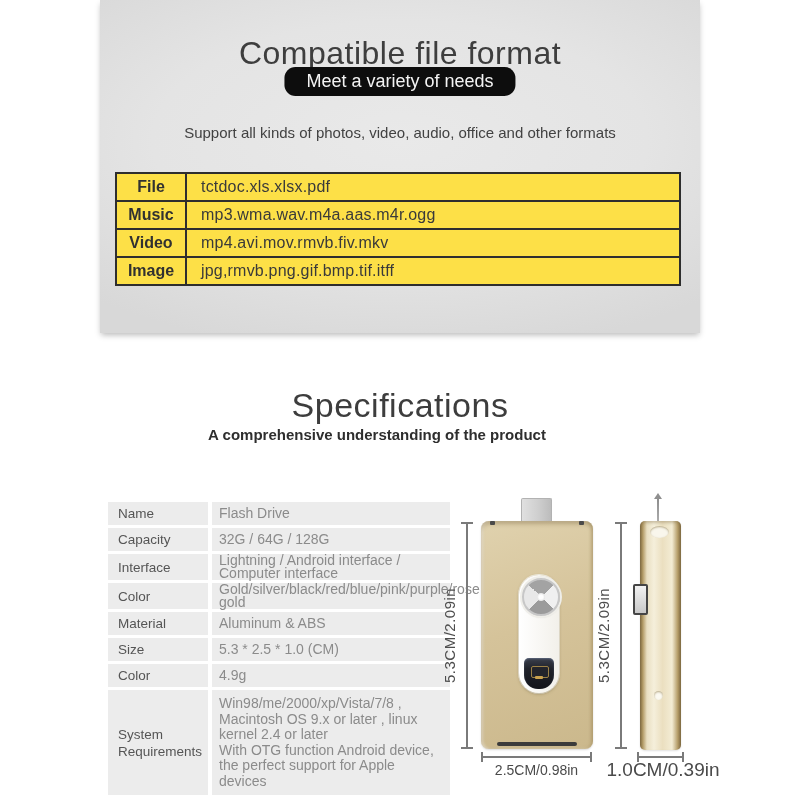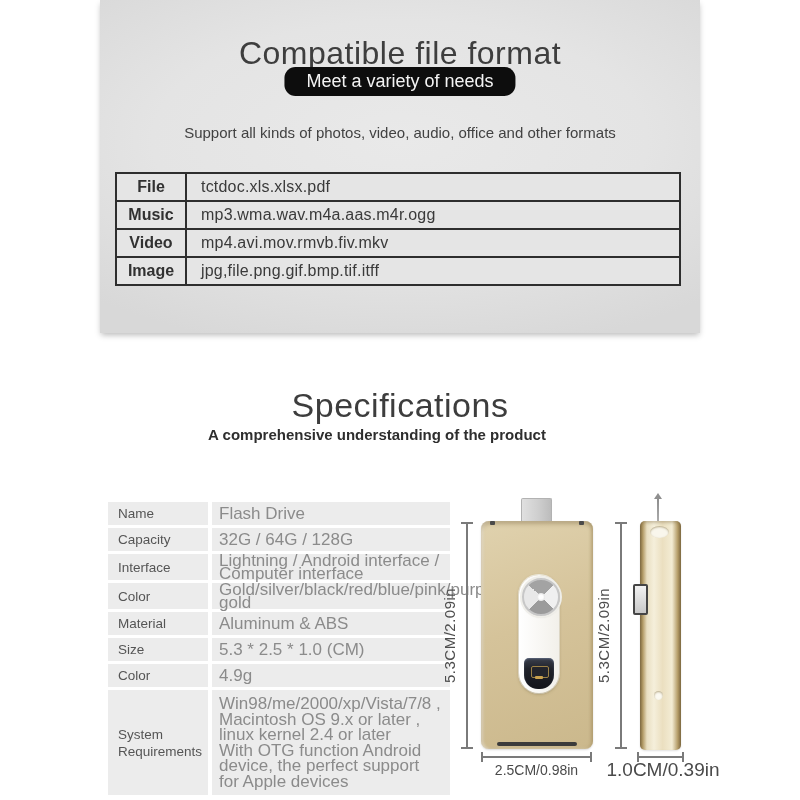--- a/index.html
+++ b/index.html
@@ -17,36 +17,36 @@
          background:var(--badge_bg,#0d0d0d);color:#f4f4f4;font-size:18px;font-weight:500;
          padding:4px 22px;border-radius:11px;white-space:nowrap;}
   .top-sub{position:absolute;left:100px;top:108px;width:600px;text-align:center;
          font-size:15px;font-weight:500;color:#424242;margin-top:16px;}
 
   
   .ftable{position:absolute;left:115px;top:172px;width:562px;
           display:grid;grid-template-columns:68px 1fr;grid-auto-rows:26px;gap:2px;
           background:var(--table_border,#2e2e2e);
           border:2px solid var(--table_border,#2e2e2e);}
-  .fc{background:#e5e5e5;display:flex;align-items:center;overflow:hidden;text-align:center;}
+  .fc{background:#fde047;display:flex;align-items:center;overflow:hidden;text-align:center;}
   .fl{justify-content:center;font-weight:600;font-size:16px;color:#313131;}
   .fv{padding-left:14px;font-size:16px;color:#3a3a3a;letter-spacing:.2px;}
 
   
   .spec-title{position:absolute;left:0;top:358px;width:800px;text-align:center;
          font-size:34px;font-weight:400;color:#3d3d3d;letter-spacing:.5px;}
   .spec-sub{position:absolute;left:0;top:411px;width:754px;text-align:center;
          font-size:15px;font-weight:700;color:#2e2e2e;}
 
   .stable{position:absolute;left:108px;top:502px;
           display:grid;grid-template-columns:100px 238px;gap:3px 4px;
           grid-auto-rows:minmax(23px,auto);}
   .sc{background:var(--row_bg,#ececec);display:flex;align-items:center;}
   .sl{padding-left:10px;font-size:13.5px;color:#555;line-height:17px;}
-  .sv{padding-left:7px;font-size:17px;color:#8b8b8b;line-height:13px;}
+  .sv{padding-left:7px;font-size:14px;color:#8b8b8b;line-height:13px;}
   .sysv{display:block;padding:6px 8px 6px 7px;line-height:15.5px;}
 
   
   .fig-el{position:absolute;}
   .usb{left:521px;top:498px;width:29px;height:24px;
        background:linear-gradient(90deg,#e0e0e0 0%,#cfcfcf 55%,#bcbcbc 100%);
        border:1px solid #b2b2b2;border-bottom:none;border-radius:2px 2px 0 0;}
   .body-front{left:481px;top:521px;width:112px;height:228px;border-radius:8px;
        background:linear-gradient(160deg,var(--gold_light,#e0d2ae) 0%,var(--gold,#d5c39a) 45%,var(--gold_deep,#cbb88c) 100%);
        box-shadow:inset 0 3px 4px rgba(125,105,65,.40),
@@ -120,21 +120,21 @@
   <p class="top-sub">Support all kinds of photos, video, audio, office and other formats</p>
 
   <div class="ftable">
     <div class="fc fl">File</div>
     <div class="fc fv">tctdoc.xls.xlsx.pdf</div>
     <div class="fc fl">Music</div>
     <div class="fc fv">mp3.wma.wav.m4a.aas.m4r.ogg</div>
     <div class="fc fl">Video</div>
     <div class="fc fv">mp4.avi.mov.rmvb.fiv.mkv</div>
     <div class="fc fl">Image</div>
-    <div class="fc fv">jpg,file.png.gif.bmp.tif.itff</div>
+    <div class="fc fv">jpg,rmvb.png.gif.bmp.tif.itff</div>
   </div>
 
   <h2 class="spec-title">Specifications</h2>
   <p class="spec-sub">A comprehensive understanding of the product</p>
 
   <div class="stable">
     <div class="sc sl">Name</div>
     <div class="sc sv">Flash Drive</div>
     <div class="sc sl">Capacity</div>
     <div class="sc sv">32G / 64G / 128G</div>

